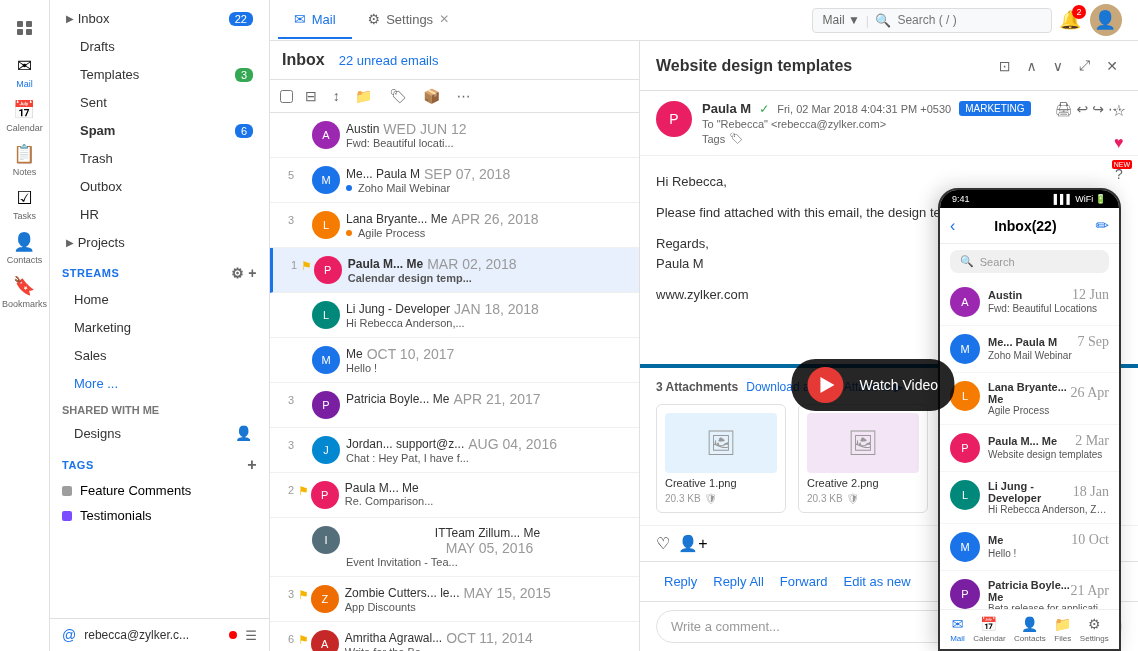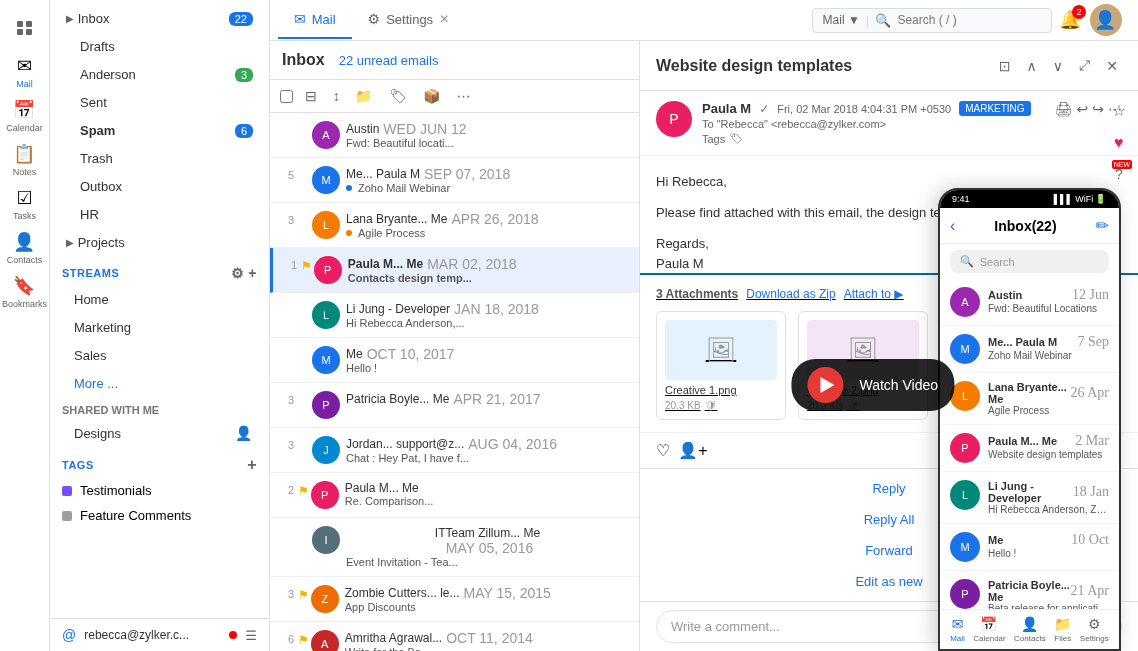--- a/index.html
+++ b/index.html
@@ -99,21 +99,21 @@
     .meta-checkmark { color: #34a853; font-size: 12px; }
     .meta-label { background: #1a73e8; color: #fff; font-size: 10px; padding: 2px 6px; border-radius: 3px; }
     .meta-to { font-size: 11px; color: #666; margin-top: 2px; }
     .meta-tags { font-size: 11px; color: #666; margin-top: 2px; display: flex; align-items: center; gap: 4px; }
     .meta-actions { display: flex; gap: 4px; }
     .meta-action-btn { background: none; border: none; cursor: pointer; color: #666; font-size: 14px; }
 
     .email-body { padding: 16px; flex: 1; overflow-y: auto; color: #333; line-height: 1.6; }
     .email-body p { margin-bottom: 10px; }
 
-    .attachments-section { padding: 12px 16px; border-top: 2px solid #0369a1; text-decoration: underline; }
+    .attachments-section { padding: 12px 16px; border-top: 4px solid #0369a1; }
     .attachments-header { display: flex; align-items: center; gap: 8px; font-size: 12px; color: #555; margin-bottom: 10px; }
     .attachment-count { font-weight: 600; }
     .download-zip { color: #1a73e8; cursor: pointer; font-size: 12px; }
     .attach-to { color: #1a73e8; cursor: pointer; font-size: 12px; display: flex; align-items: center; gap: 4px; }
     .attachments-grid { display: flex; gap: 12px; flex-wrap: wrap; }
     .attachment-card { border: 1px solid #e0e0e0; border-radius: 6px; padding: 8px; display: flex; flex-direction: column; gap: 4px; width: 130px; cursor: pointer; }
     .attachment-thumb { width: 100%; height: 60px; background: #f5f5f5; border-radius: 4px; display: flex; align-items: center; justify-content: center; overflow: hidden; }
     .attachment-name { font-size: 11px; color: #333; font-weight: 500; }
     .attachment-size { font-size: 10px; color: #999; display: flex; align-items: center; gap: 4px; }
 
@@ -196,21 +196,21 @@
   <div class="nav-section">
     <div class="nav-item">
       <span class="nav-arrow">▶</span>
       <span class="label">Inbox</span>
       <span class="badge">22</span>
     </div>
     <div class="nav-item">
       <span class="label" style="padding-left:14px">Drafts</span>
     </div>
     <div class="nav-item">
-      <span class="label" style="padding-left:14px">Anderson</span>
+      <span class="label" style="padding-left:14px">Templates</span>
       <span class="badge green">3</span>
     </div>
     <div class="nav-item">
       <span class="label" style="padding-left:14px">Sent</span>
     </div>
     <div class="nav-item">
       <span class="label" style="padding-left:14px;font-weight:700">Spam</span>
       <span class="badge">6</span>
     </div>
     <div class="nav-item">
@@ -251,26 +251,26 @@
     <div class="nav-item">
       <span class="label" style="padding-left:8px">Designs</span>
       <span style="font-size:14px;">👤</span>
     </div>
 
     <div class="tags-header">
       <span>TAGS</span>
       <span class="add-btn">+</span>
     </div>
     <div class="tag-item">
+      <div class="tag-dot" style="background:#9e9e9e"></div>
+      <span>Feature Comments</span>
+    </div>
+    <div class="tag-item">
       <div class="tag-dot" style="background:#7c4dff"></div>
       <span>Testimonials</span>
-    </div>
-    <div class="tag-item">
-      <div class="tag-dot" style="background:#9e9e9e"></div>
-      <span>Feature Comments</span>
     </div>
   </div>
 
   <div class="sidebar-footer">
     <span style="color:#1a73e8;font-size:14px;">@</span>
     <span class="footer-email">rebecca@zylker.c...</span>
     <div class="footer-dot"></div>
     <span class="footer-menu">☰</span>
   </div>
 </div>
@@ -373,21 +373,21 @@
     <span class="email-num">1</span>
     <span class="email-flag">⚑</span>
     <div class="email-icon" style="background:#e91e63">P</div>
     <div class="email-content">
       <div style="display:flex;align-items:center;">
         <span class="email-sender">Paula M... Me</span>
         <span class="email-date">MAR 02, 2018</span>
       </div>
       <div class="email-subject">
 
-        <span>Contacts design temp...</span>
+        <span>Calendar design temp...</span>
       </div>
     </div>
   </div>
           <div class="email-item">
     <span class="email-num"></span>
     <span style="width:14px;display:inline-block"></span>
     <div class="email-icon" style="background:#00897b">L</div>
     <div class="email-content">
       <div style="display:flex;align-items:center;">
         <span class="email-sender">Li Jung - Developer</span>
@@ -595,21 +595,21 @@
     </div>
   </div>
             </div>
         </div>
 
         <div class="email-actions-bar">
           <span style="cursor:pointer;font-size:16px;">♡</span>
           <span style="cursor:pointer;font-size:16px;">👤+</span>
         </div>
 
-        <div style="display:flex;align-items:center;gap:8px;padding:8px 16px;border-top:1px solid #e0e0e0;flex-direction:column;">
+        <div style="display:flex;align-items:flex-start;padding:8px 16px;border-top:1px solid #e0e0e0;">
           <button class="action-btn">Reply</button>
           <button class="action-btn">Reply All</button>
           <button class="action-btn">Forward</button>
           <button class="action-btn">Edit as new</button>
         </div>
 
         <div class="reply-bar">
           <div class="reply-input" style="border:1px solid #e0e0e0;border-radius:20px;padding:8px 14px;font-size:13px;color:#999;">
             <span>Write a comment...</span>
           </div>

